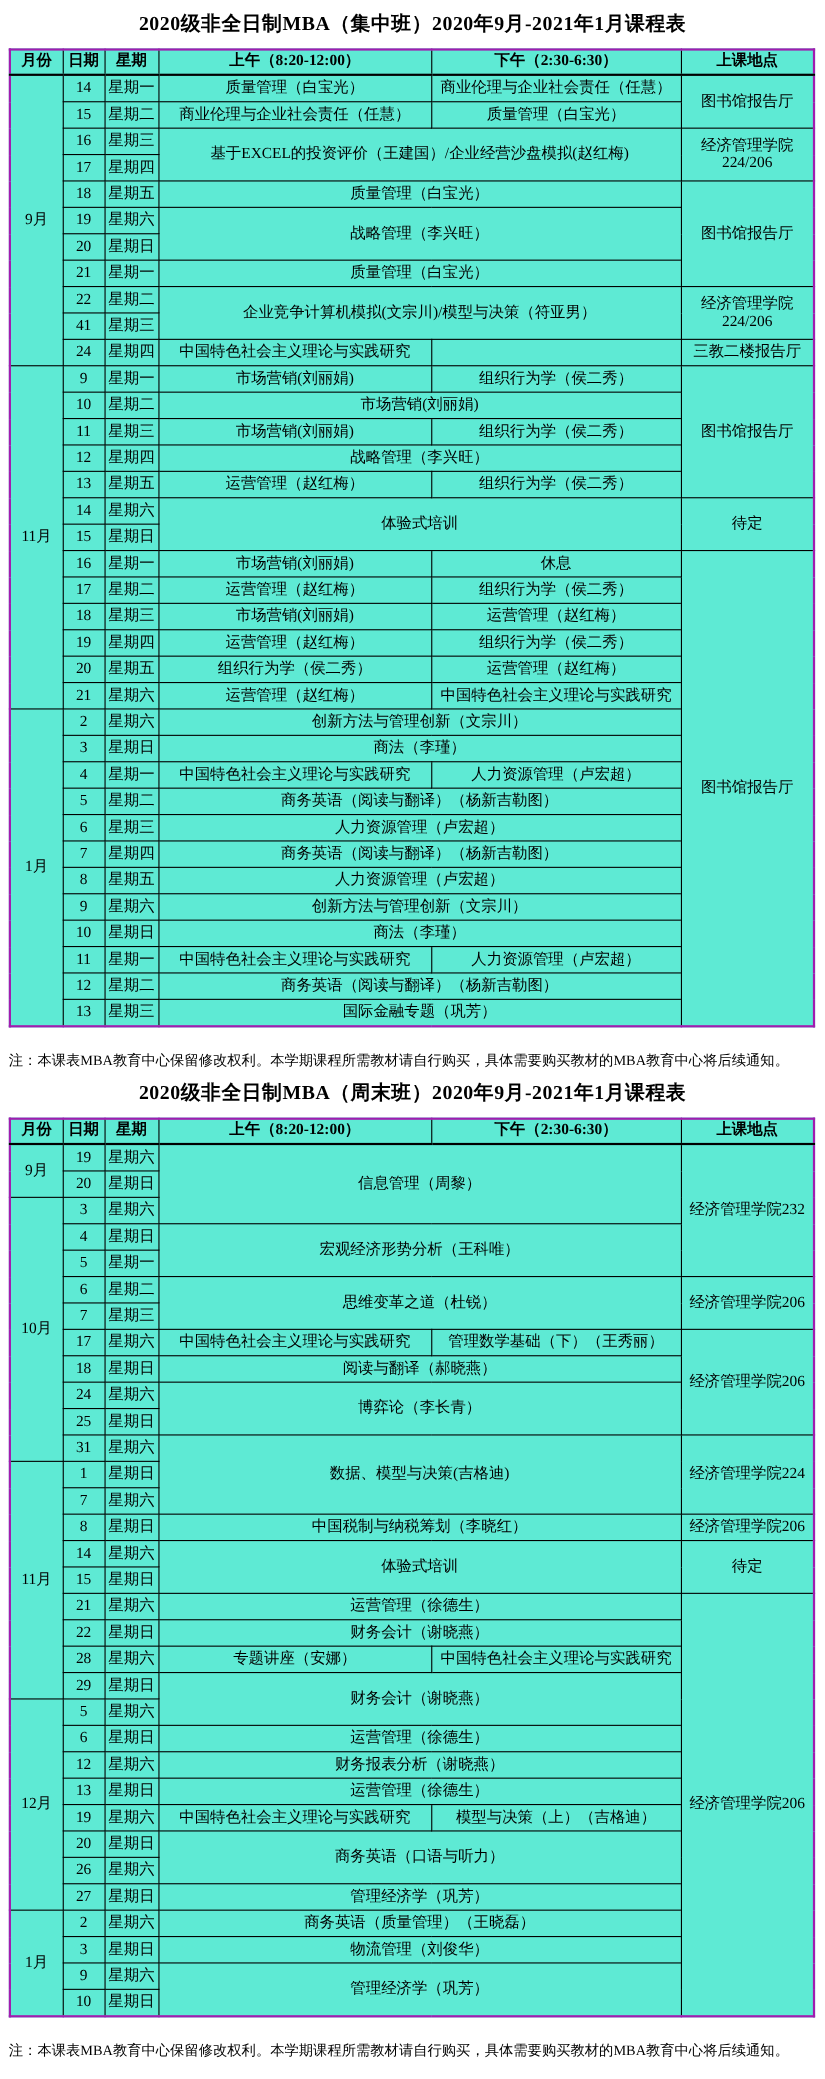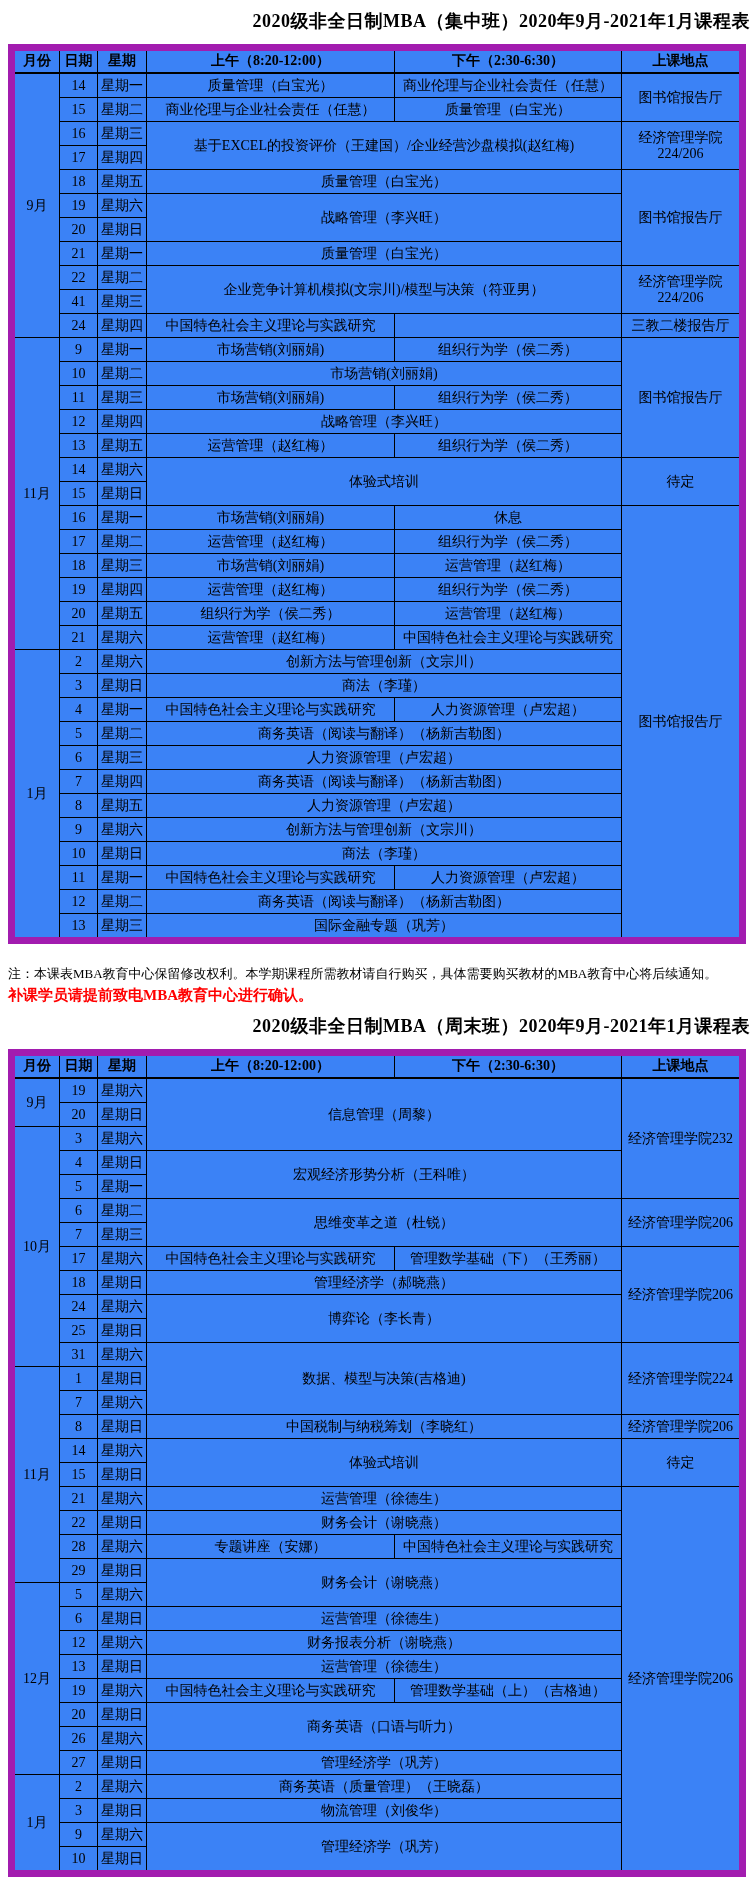--- a/index.html
+++ b/index.html
@@ -6,32 +6,32 @@
   body{
     width:750px;
     font-family:"Liberation Serif","DejaVu Serif",serif;
     color:#000;
     -webkit-font-smoothing:none;
   }
   .sheet{width:750px;}
   .sched-title{
     font-size:18px;
     font-weight:bold;
-    text-align:right;
+    text-align:center;
     margin:9px 0 11px 0;
     letter-spacing:0.5px;
   }
   .sched + .sched .sched-title{}
   table.grid{
     border-collapse:collapse;
     table-layout:fixed;
     margin-left:8px;
     width:731px;
-    border:7px solid #a21caf;
-    background:#3b82f6;
+    border:2px solid #a21caf;
+    background:#5eead4;
     font-family:Liberation Serif, serif;
   }
   table.grid th, table.grid td{
     border:1px solid #000;
     text-align:center;
     vertical-align:middle;
     padding:0 1px;
     overflow:hidden;
   }
   table.grid th{
@@ -287,21 +287,20 @@
             <td colspan="2" class="course">商务英语（阅读与翻译）（杨新吉勒图）</td>
           </tr>
           <tr>
             <td class="date">13</td>
             <td class="week">星期三</td>
             <td colspan="2" class="course">国际金融专题（巩芳）</td>
           </tr>
         </tbody>
       </table>
     <p class="note">注：本课表MBA教育中心保留修改权利。本学期课程所需教材请自行购买，具体需要购买教材的MBA教育中心将后续通知。</p>
-    <p class="note red">补课学员请提前致电MBA教育中心进行确认。</p>
   </section>
 
   <section class="sched">
     <div class="sched-title">2020级非全日制MBA（周末班）2020年9月-2021年1月课程表</div>
     <table class="grid">
         <colgroup>
           <col style="width: 48px;">
           <col style="width: 38px;">
           <col style="width: 49px;">
           <col style="width: 248px;">
@@ -357,21 +356,21 @@
           <tr>
             <td class="date">17</td>
             <td class="week">星期六</td>
             <td class="course">中国特色社会主义理论与实践研究</td>
             <td class="course">管理数学基础（下）（王秀丽）</td>
             <td rowspan="4" class="loc">经济管理学院206</td>
           </tr>
           <tr>
             <td class="date">18</td>
             <td class="week">星期日</td>
-            <td colspan="2" class="course">管理经济学（郝晓燕）</td>
+            <td colspan="2" class="course">阅读与翻译（郝晓燕）</td>
           </tr>
           <tr>
             <td class="date">24</td>
             <td class="week">星期六</td>
             <td rowspan="2" colspan="2" class="course">博弈论（李长青）</td>
           </tr>
           <tr>
             <td class="date">25</td>
             <td class="week">星期日</td>
           </tr>
@@ -445,21 +444,21 @@
           </tr>
           <tr>
             <td class="date">13</td>
             <td class="week">星期日</td>
             <td colspan="2" class="course">运营管理（徐德生）</td>
           </tr>
           <tr>
             <td class="date">19</td>
             <td class="week">星期六</td>
             <td class="course">中国特色社会主义理论与实践研究</td>
-            <td class="course">管理数学基础（上）（吉格迪）</td>
+            <td class="course">模型与决策（上）（吉格迪）</td>
           </tr>
           <tr>
             <td class="date">20</td>
             <td class="week">星期日</td>
             <td rowspan="2" colspan="2" class="course">商务英语（口语与听力）</td>
           </tr>
           <tr>
             <td class="date">26</td>
             <td class="week">星期六</td>
           </tr>

